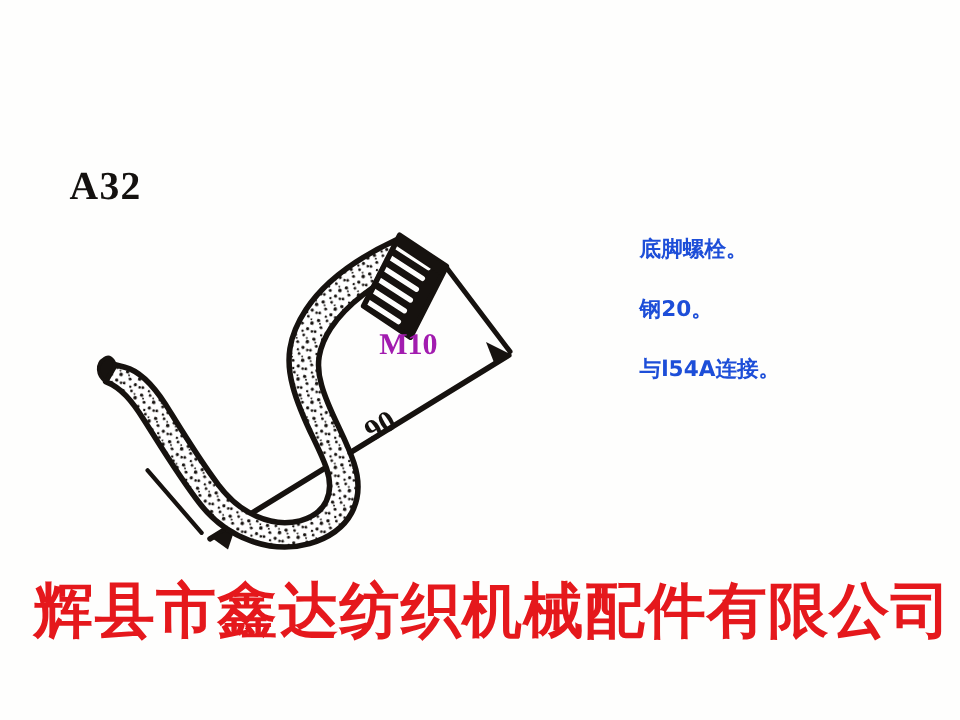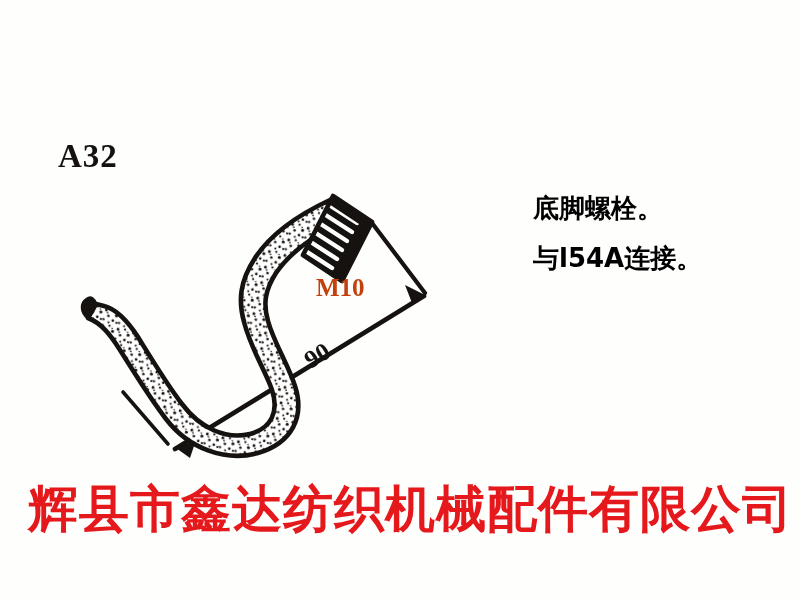--- a/index.html
+++ b/index.html
@@ -49,21 +49,21 @@
   }
 
   
   .dim-thread {
     position: absolute;
     left: 316px;
     top: 275px;
     font-family: "Liberation Serif", serif;
     font-size: 25px;
     font-weight: bold;
-    color: #c2410c;
+    color: #a21caf;
     line-height: 1;
     white-space: nowrap;
   }
   .dim-length {
     position: absolute;
     left: 300px;
     top: 351px;
     font-family: "Liberation Serif", serif;
     font-size: 25px;
     font-weight: bold;
@@ -76,23 +76,23 @@
 
   
   .spec-block {
     position: absolute;
     left: 533px;
     top: 183px;
     width: 250px;
   }
   .spec-line {
     font-family: "DejaVu Sans", sans-serif;
-    font-size: 26px;
-    font-weight: bold;
-    color: #000000;
+    font-size: 18px;
+    font-weight: bold;
+    color: #1d4ed8;
     line-height: 50px;
     white-space: nowrap;
     letter-spacing: 0px;
   }
   .spec-line.indent {
     padding-left: 14px;
   }
 
   
   .company-name {
@@ -201,18 +201,19 @@
       <path d="M 333 196 L 372 222 L 368 230 L 329 204 Z" fill="#16120f"></path>
     </g>
   </svg>
 
   <div class="dim-thread">M10</div>
 
   <div class="dim-length">90</div>
 
   <div class="spec-block">
     <div class="spec-line">底脚螺栓。</div>
+    <div class="spec-line">钢20。</div>
     <div class="spec-line">与l54A连接。</div>
   </div>
 
   <div class="company-name">辉县市鑫达纺织机械配件有限公司</div>
 
 </div>
 
 </body></html>

